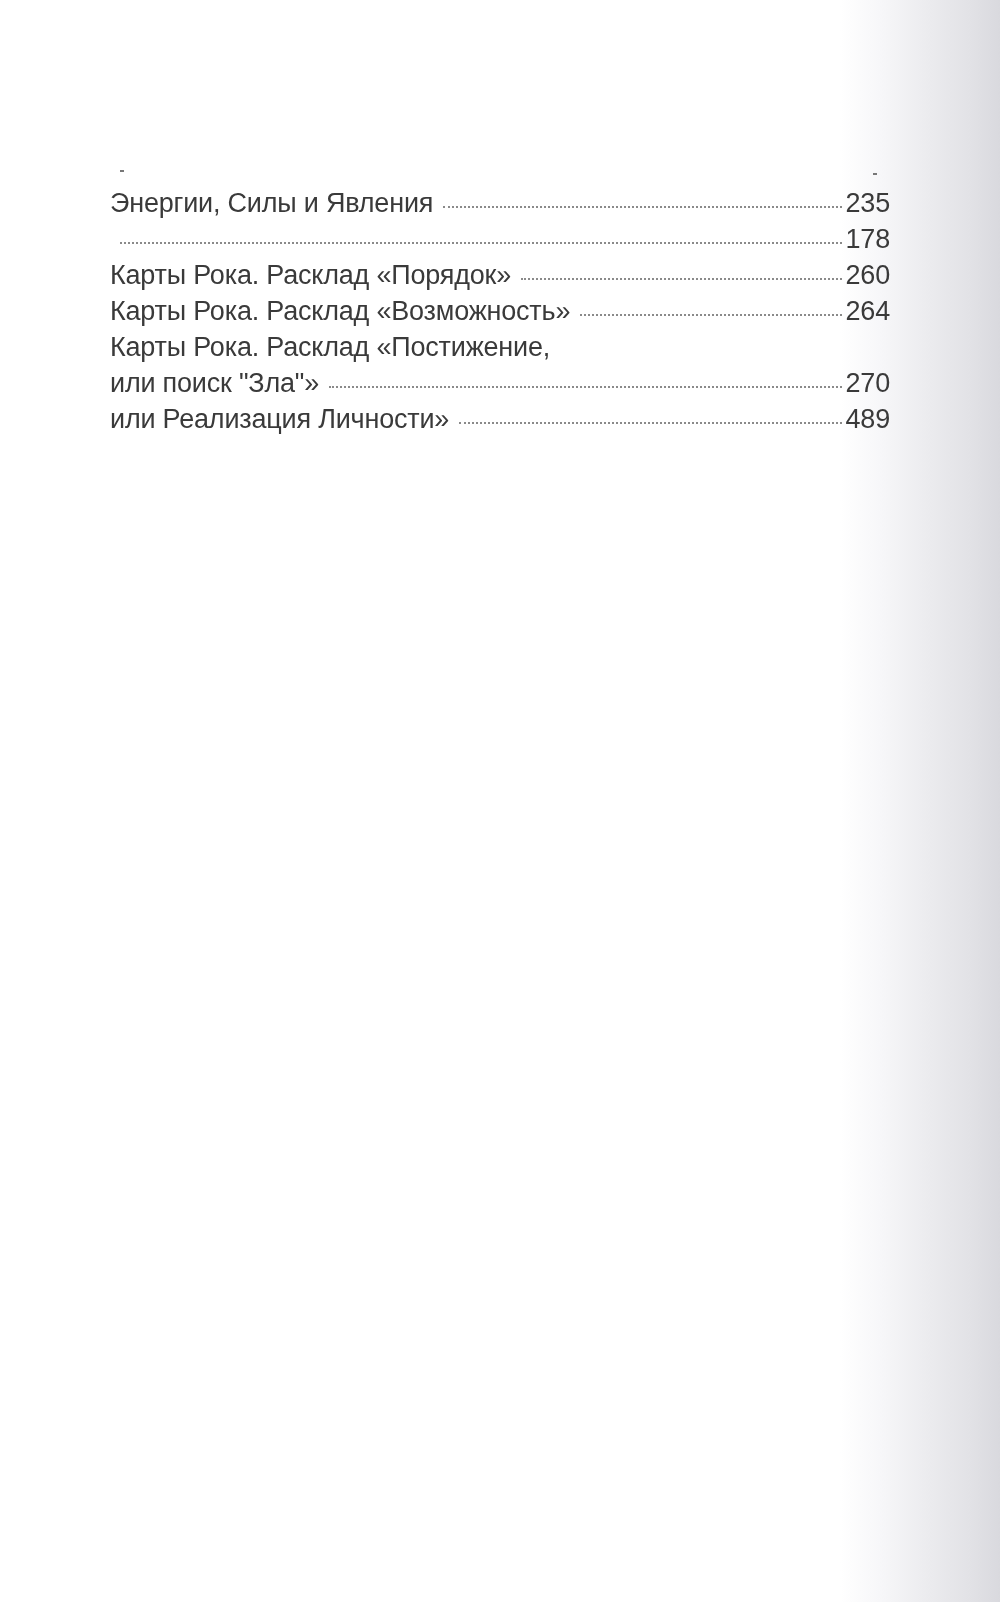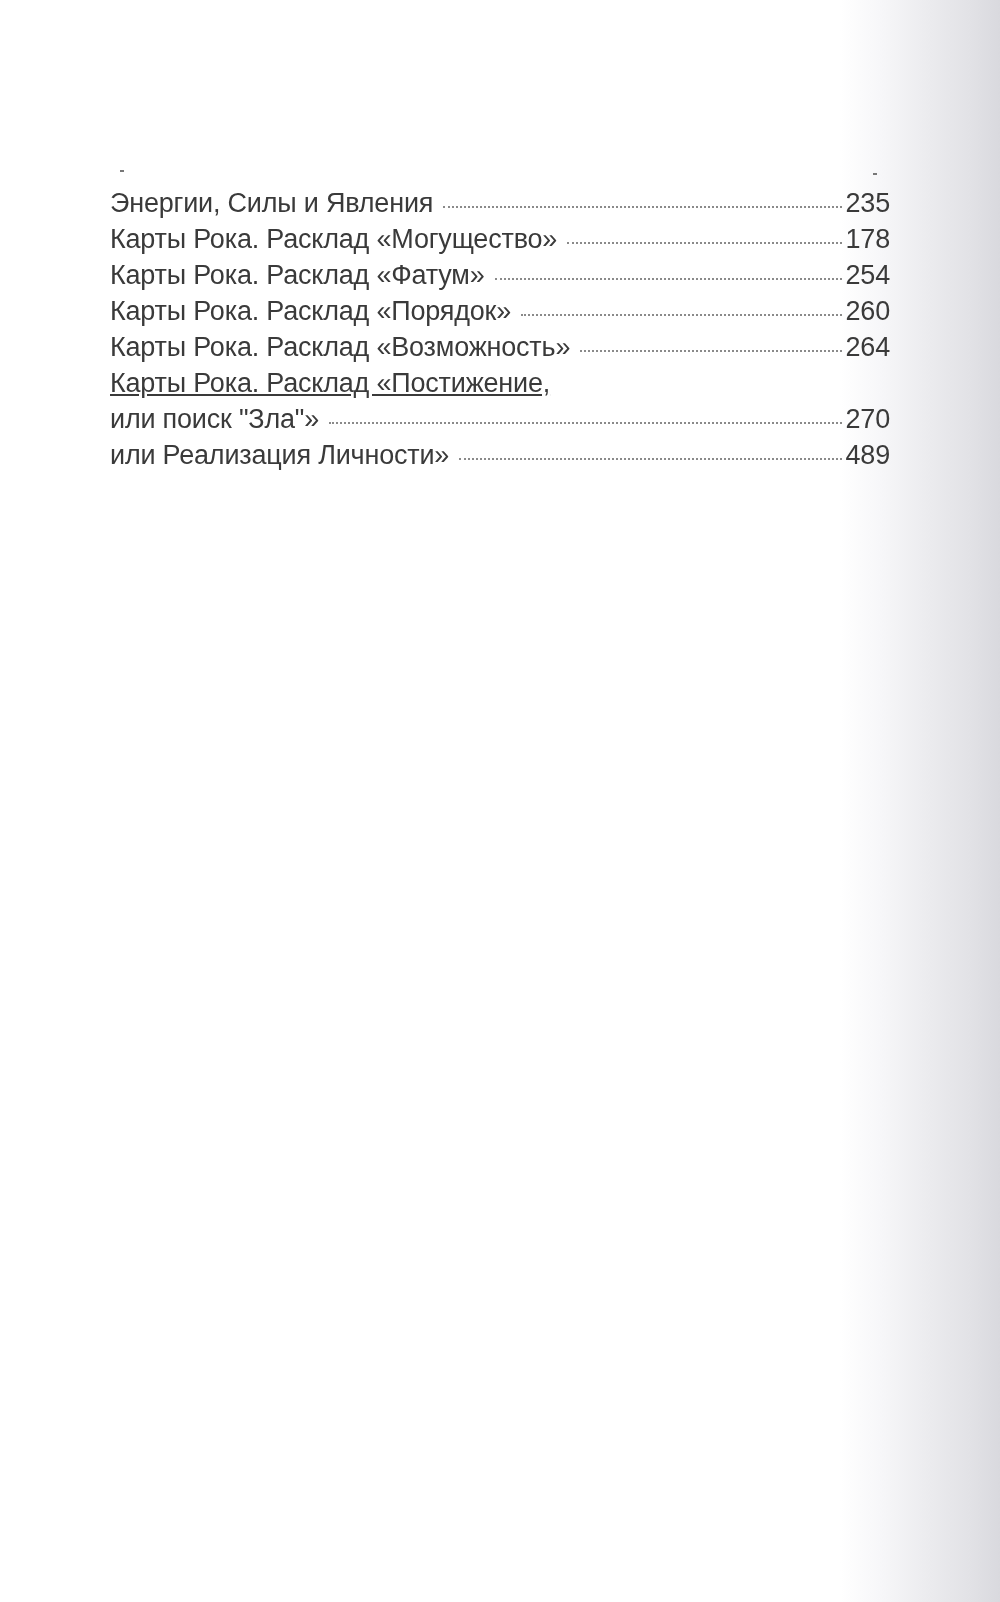--- a/index.html
+++ b/index.html
@@ -24,44 +24,38 @@
       letter-spacing: -0.2px;
     }
     .entry .title { white-space: nowrap; }
     .entry .dots {
       flex: 1; margin: 0 4px 0 10px;
       border-bottom: 2px dotted #8a8a8a;
       position: relative; top: -4px;
       min-width: 20px;
     }
     .entry .page-num { white-space: nowrap; text-align: right; }
-    .line-only { font-size: 27px; line-height: 36px; letter-spacing: -0.2px; white-space: nowrap; text-decoration: underline; }
+    .line-only { font-size: 27px; line-height: 36px; letter-spacing: -0.2px; white-space: nowrap; }
   </style>
 </head>
 <body>
 
 <div class="page">
   <div class="mark" style="left:120px; top:148px;"></div>
   <div class="mark" style="left:873px; top:151px;"></div>
 
   <div class="toc">
     <div class="entry">
       <span class="title">Энергии, Силы и Явления</span>
       <span class="dots"></span>
       <span class="page-num">235</span>
     </div>
     <div class="entry">
-      <span class="title">Карты Рока. Расклад «Могущество»</span>
       <span class="dots"></span>
       <span class="page-num">178</span>
-    </div>
-    <div class="entry">
-      <span class="title">Карты Рока. Расклад «Фатум»</span>
-      <span class="dots"></span>
-      <span class="page-num">254</span>
     </div>
     <div class="entry">
       <span class="title">Карты Рока. Расклад «Порядок»</span>
       <span class="dots"></span>
       <span class="page-num">260</span>
     </div>
     <div class="entry">
       <span class="title">Карты Рока. Расклад «Возможность»</span>
       <span class="dots"></span>
       <span class="page-num">264</span>

